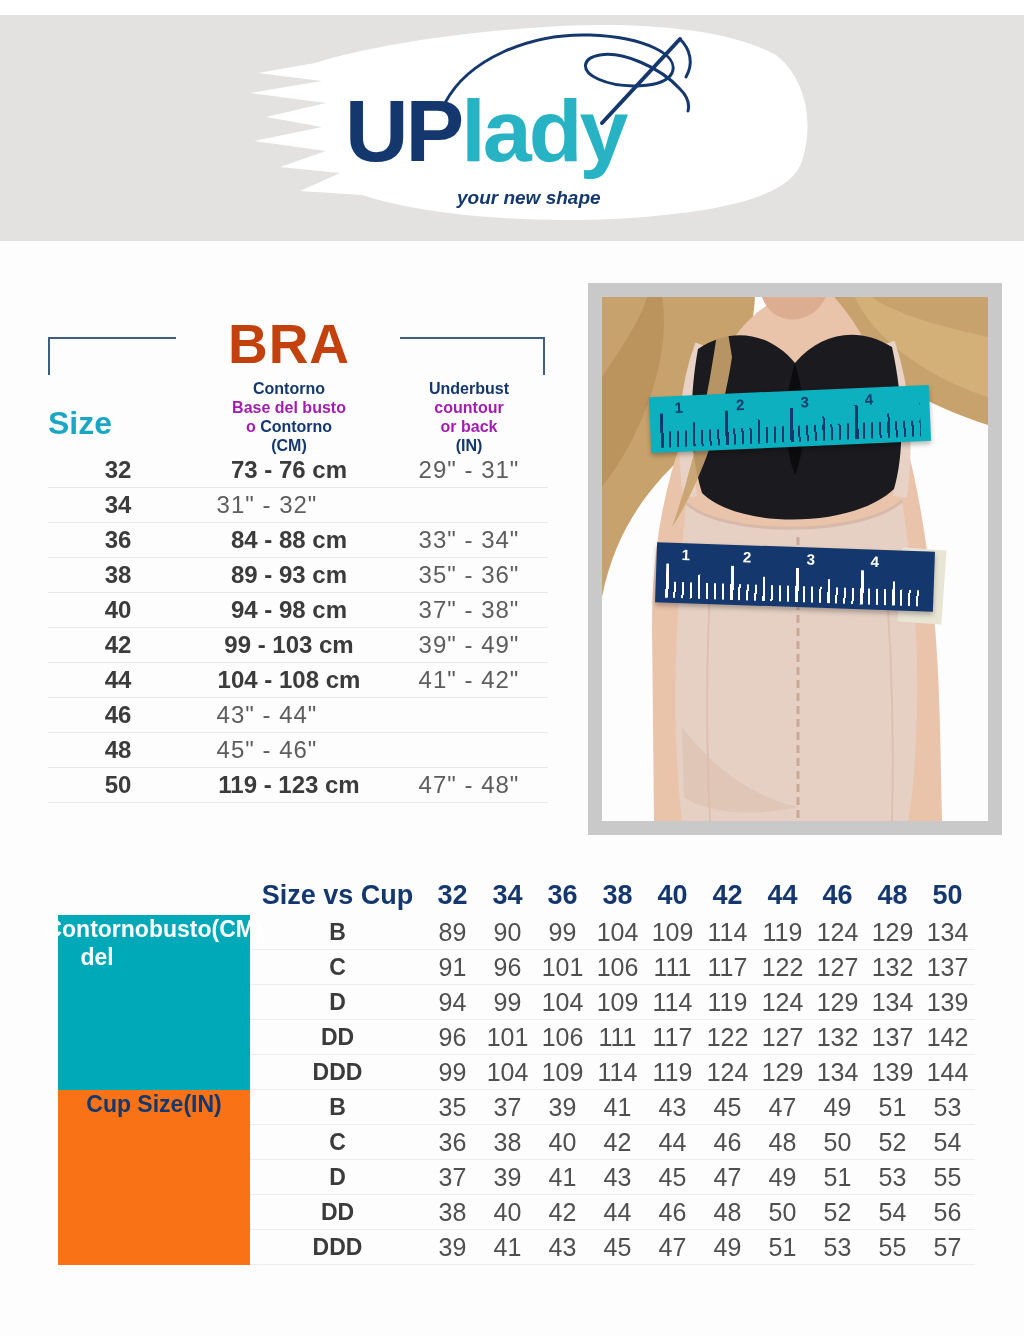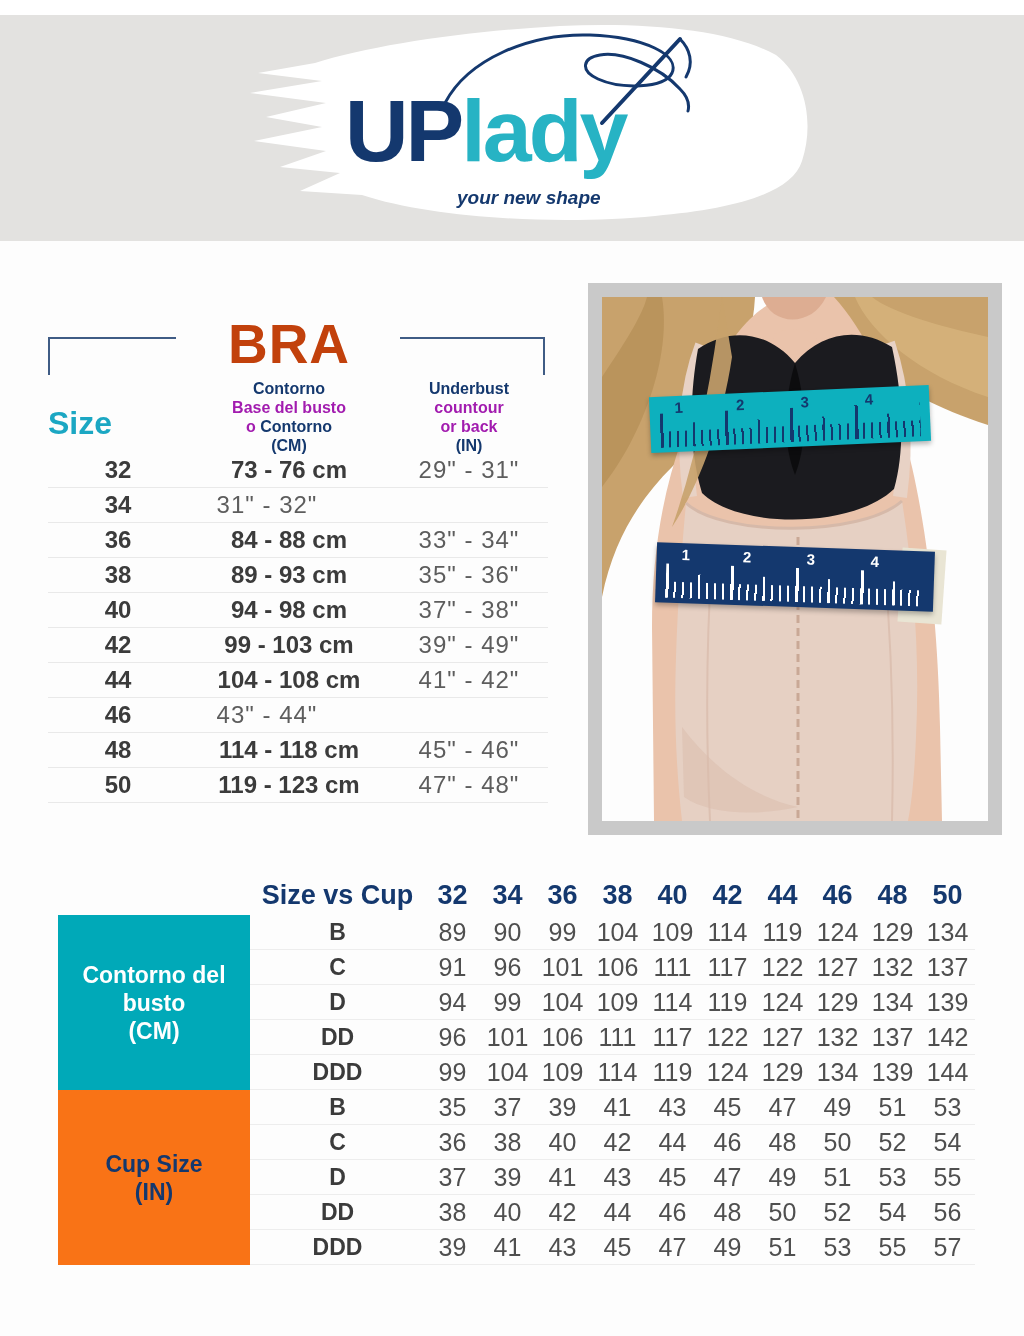--- a/index.html
+++ b/index.html
@@ -64,21 +64,21 @@
       repeating-linear-gradient(90deg,#ffffff 0 3px, transparent 3px 65px) left bottom / 100% 100% no-repeat;
   }
 
   
   .matrix { position:absolute; left:58px; top:860px; width:917px; }
   .m-header { display:flex; height:40px; align-items:center; }
   .m-spacer { width:192px; }
   .m-head-label { width:175px; text-align:center; font-size:27px; font-weight:bold; color:#14386e; }
   .m-size { width:55px; text-align:center; font-size:27px; font-weight:bold; color:#14386e; }
   .m-body { position:relative; }
-  .block { position:absolute; left:0; width:192px; height:175px; display:flex; flex-direction:column;
+  .block { position:absolute; left:0; width:192px; height:175px; display:flex; flex-direction:row;
            justify-content:center; text-align:center; font-weight:bold; font-size:23px; line-height:28px; }
   .block-cm { top:0; background:#00a9b8; color:#ffffff; }
   .block-in { top:175px; background:#f97316; color:#14386e; }
   .m-row { display:flex; height:35px; margin-left:192px; align-items:center; border-bottom:1px solid #ededed; }
   .m-cup { width:175px; text-align:center; font-size:23px; font-weight:bold; color:#3b3b3b; }
   .m-val { width:55px; text-align:center; font-size:25px; color:#4f4f4f; }
 </style>
 </head>
 <body>
 
@@ -160,21 +160,20 @@
         <span class="c-size">44</span>
         <span class="c-cm">104 - 108 cm</span>
         <span class="c-in">41" - 42"</span>
       </div>
     <div class="bra-row">
         <span class="c-size">46</span>
         <span class="c-in">43" - 44"</span>
       </div>
     <div class="bra-row">
         <span class="c-size">48</span>
-        <span class="c-cm">114 - 118 cm</span>
         <span class="c-in">45" - 46"</span>
       </div>
     <div class="bra-row">
         <span class="c-size">50</span>
         <span class="c-cm">119 - 123 cm</span>
         <span class="c-in">47" - 48"</span>
       </div>
   </div>
 
   <div class="photo">

